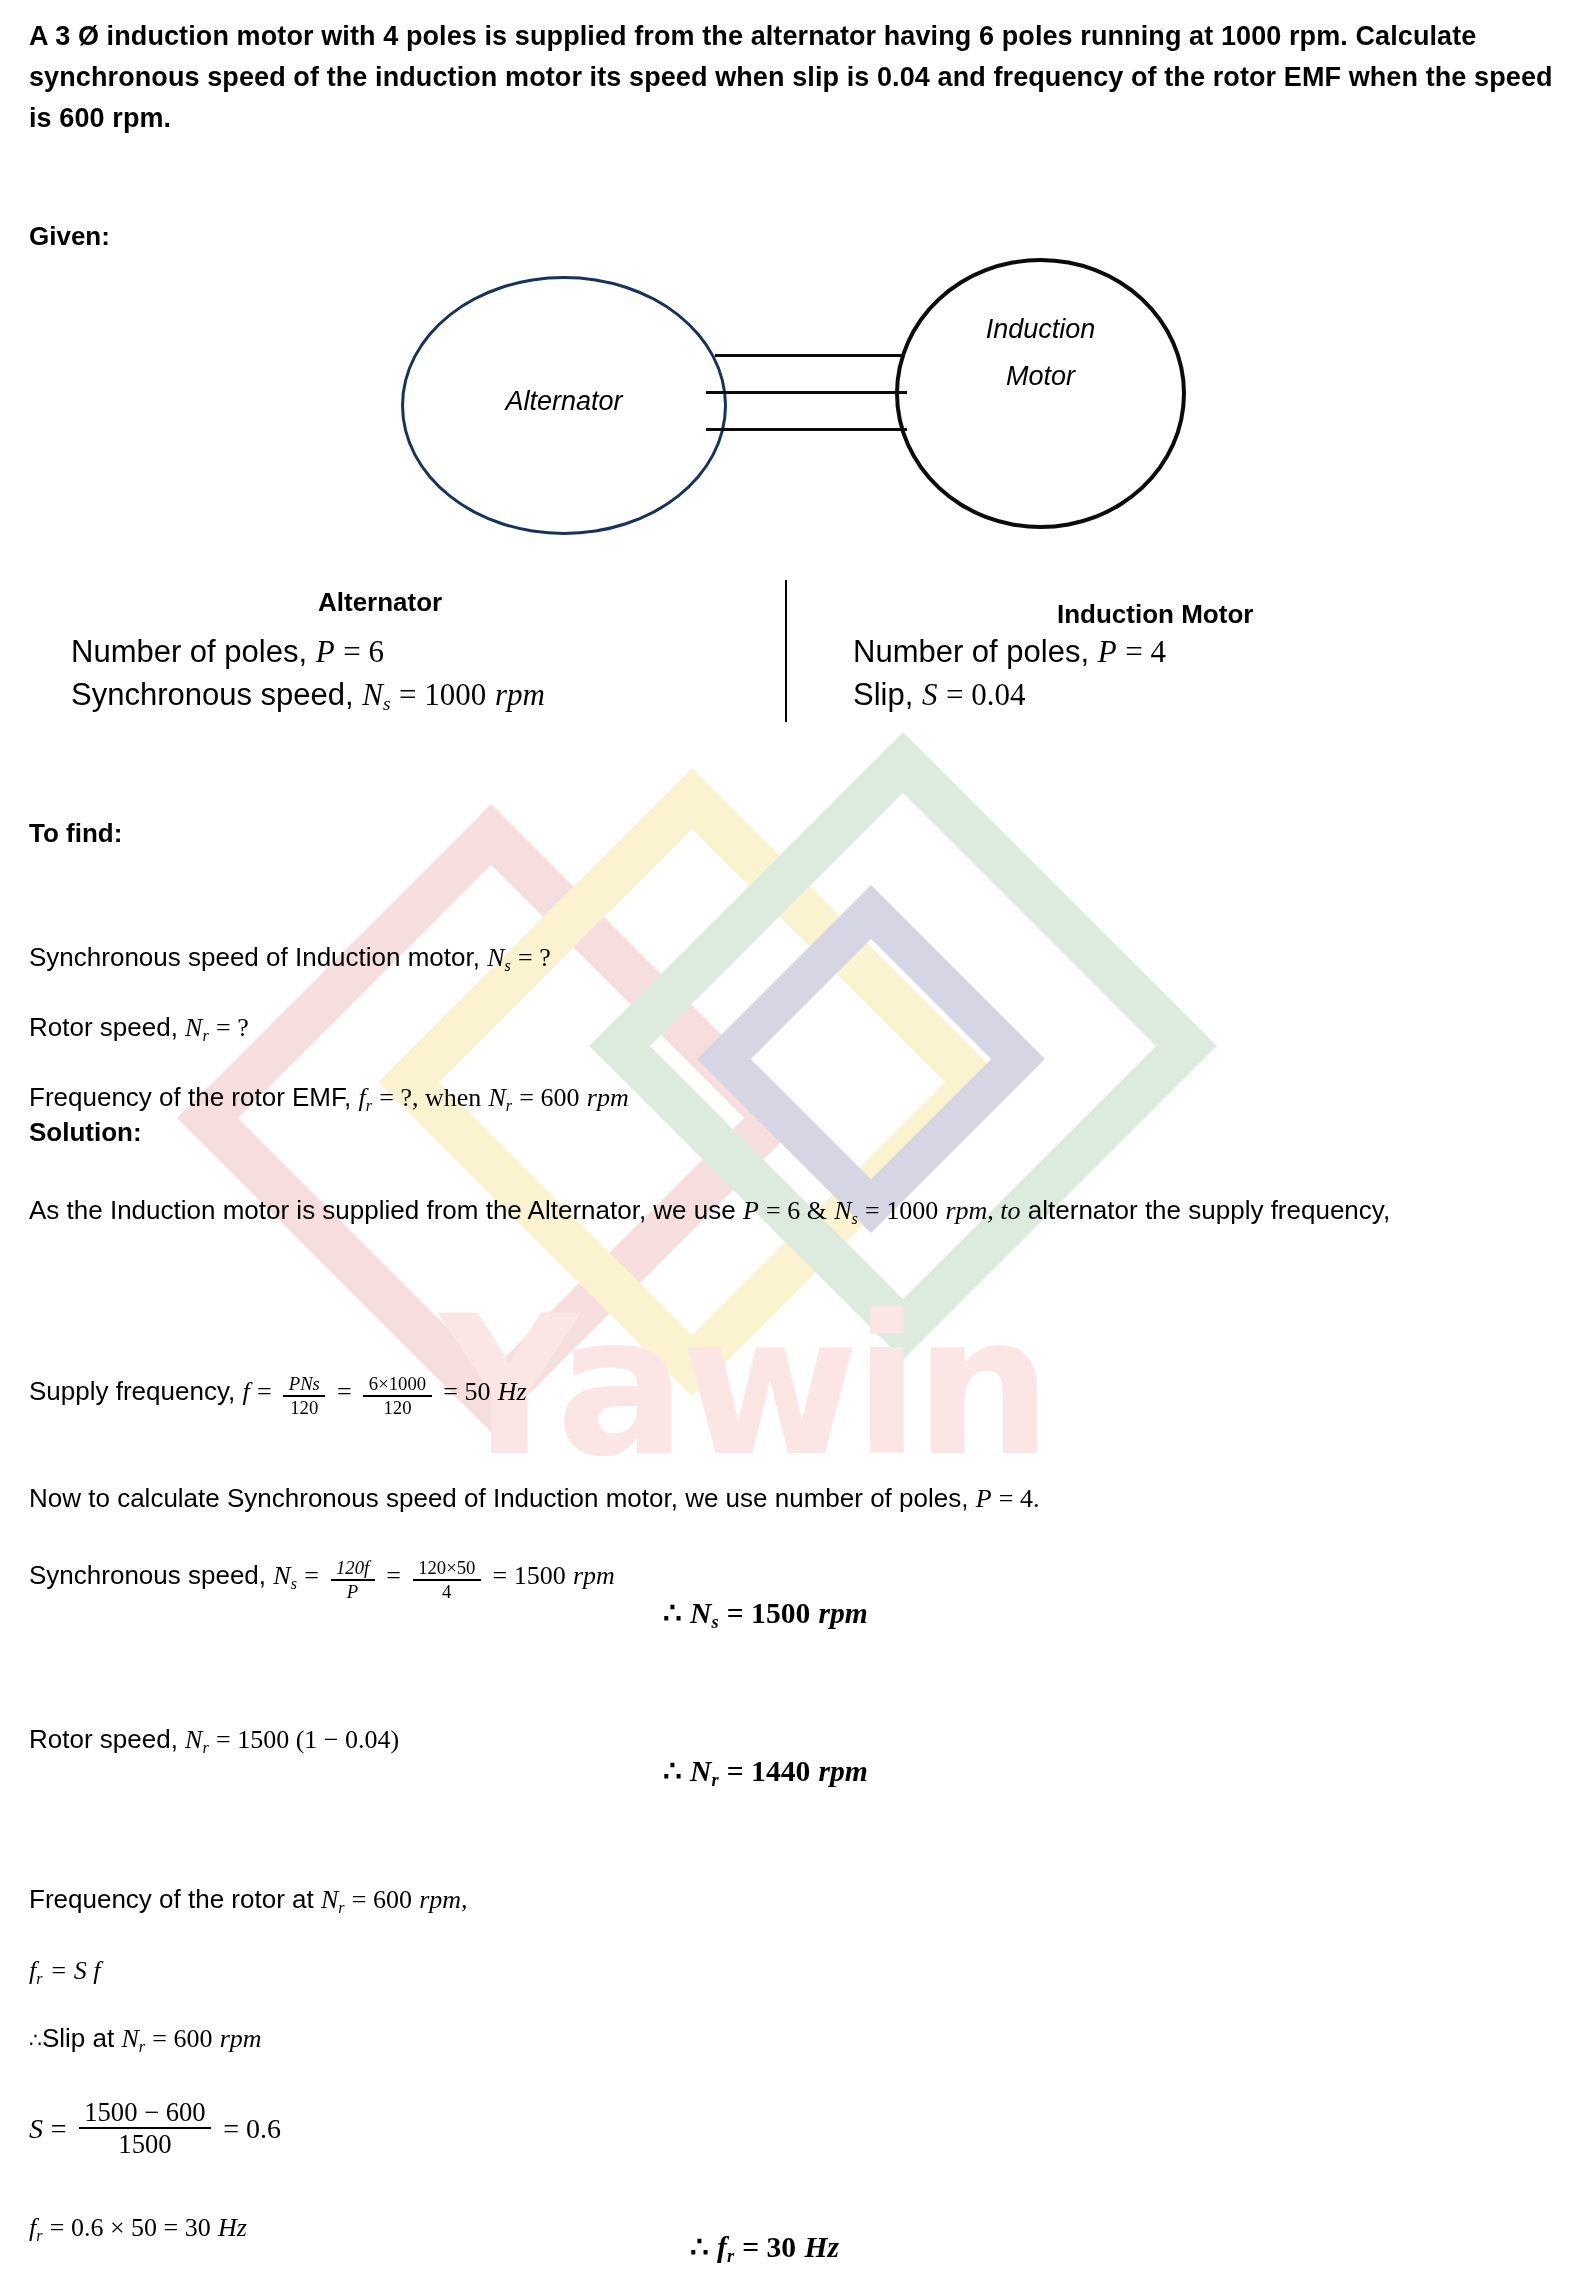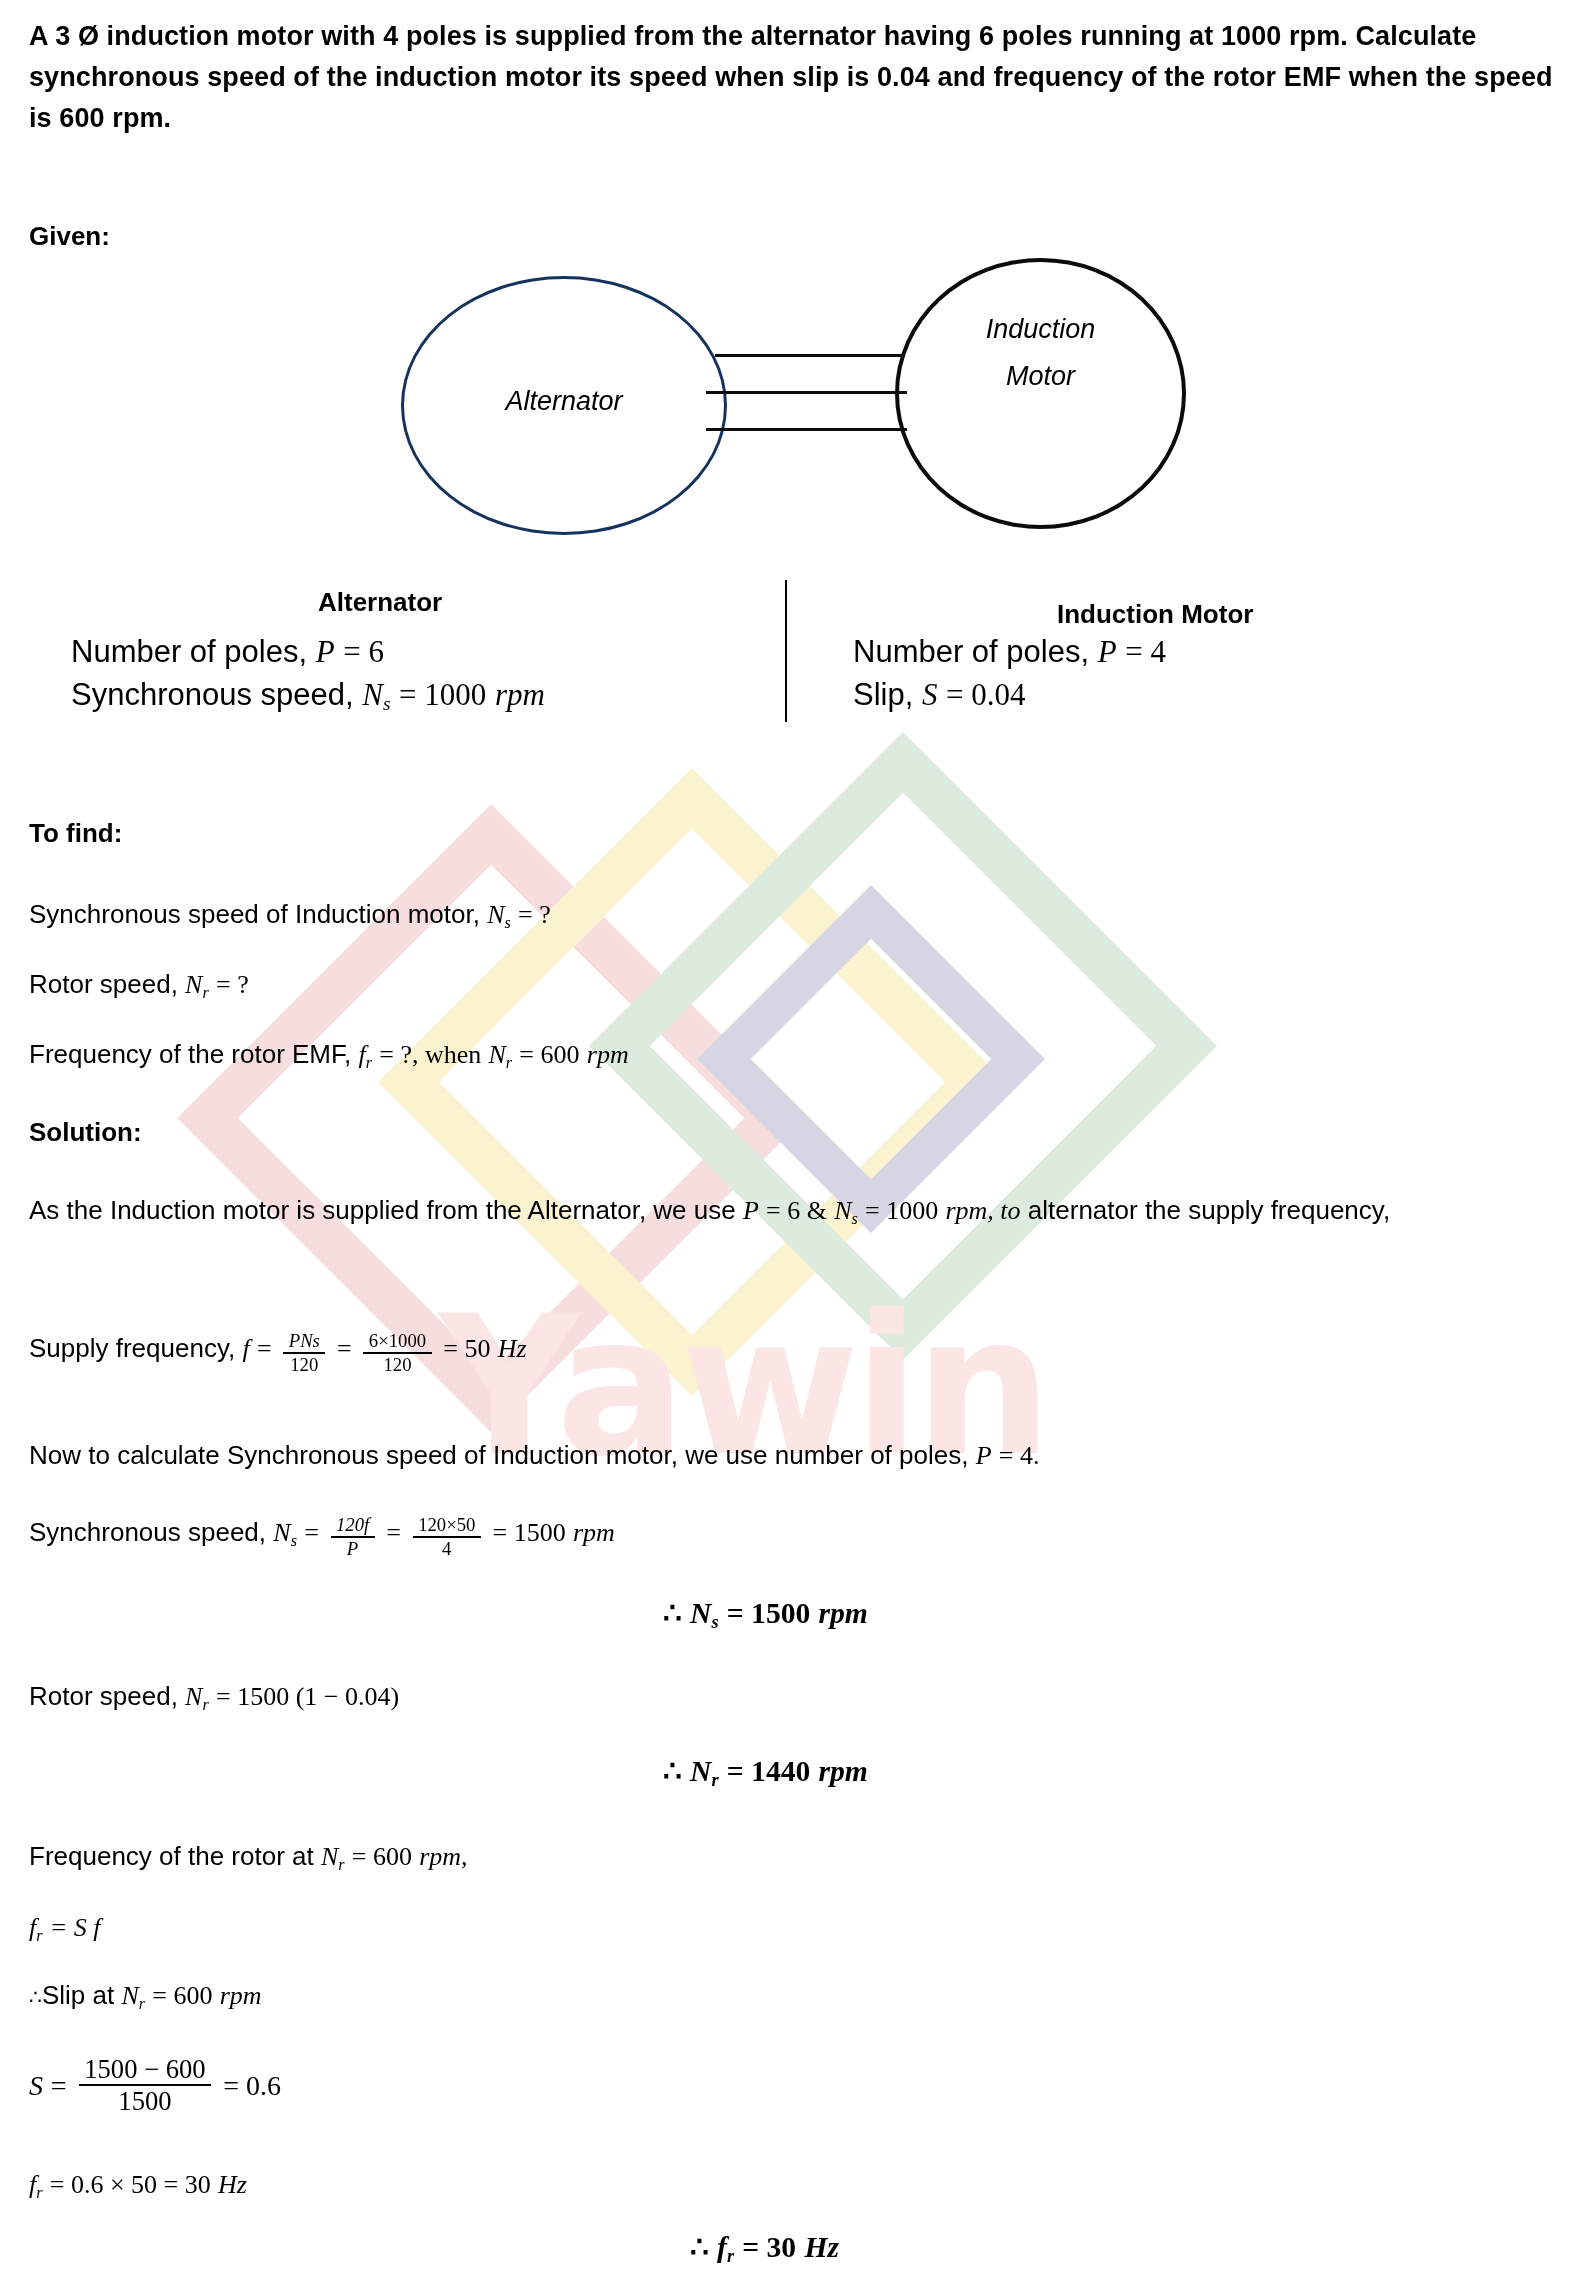--- a/index.html
+++ b/index.html
@@ -72,20 +72,21 @@
     font-weight: 700;
   }
 
   .body-line {
     position: absolute;
     left: 29px;
     font-size: 26px;
     font-weight: 400;
     line-height: 1.45;
     white-space: nowrap;
+    margin-top: 43px;
   }
   .body-wrap {
     position: absolute;
     left: 29px;
     width: 1522px;
     font-size: 26px;
     font-weight: 400;
     line-height: 1.52;
   }
 

